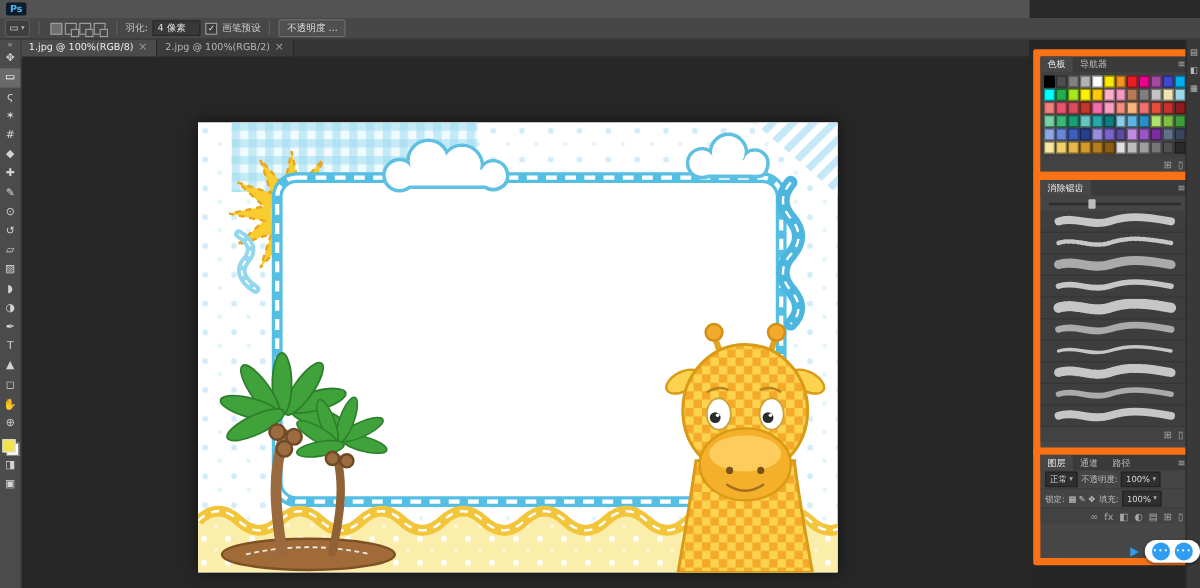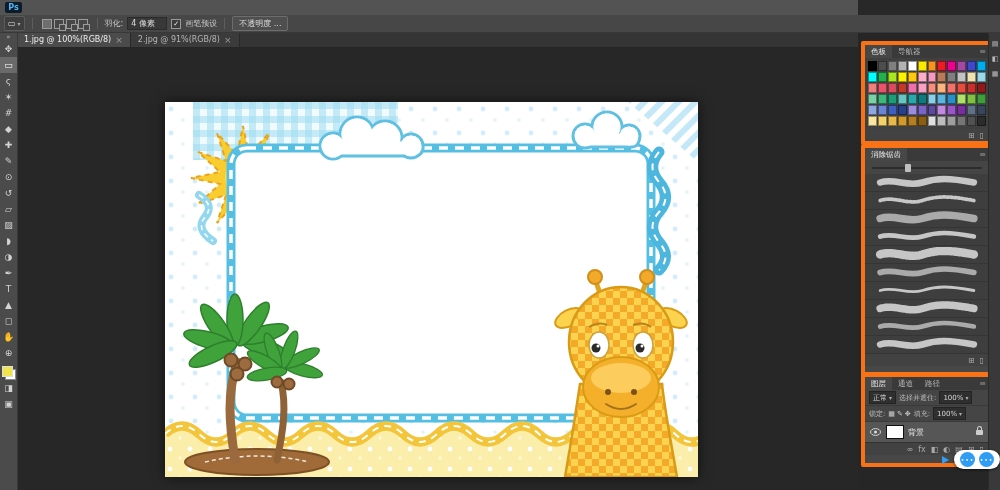--- a/index.html
+++ b/index.html
@@ -46,21 +46,21 @@
   .tabstrip{position:absolute;top:0;left:0;right:0;height:15px;background:#353535;display:flex;
             border-bottom:1px solid #262626;}
   .doctab{display:flex;align-items:center;gap:4px;padding:0 7px;background:#3b3b3b;
           border-right:1px solid #292929;color:#b5b5b5;font-size:8px;}
   .doctab.active{background:#4b4b4b;color:#ececec;}
   .tabclose{color:#9a9a9a;font-size:9px;}
   .artwork{position:absolute;left:148px;top:70px;width:533px;height:375px;
            box-shadow:0 0 12px rgba(0,0,0,.6);background:#fff;}
   
   .rightdock{position:absolute;top:32px;left:858px;width:130px;height:458px;background:#262626;z-index:5;}
-  .panel{position:absolute;left:3px;width:124px;background:#474747;border:4px solid #f97316;
+  .panel{position:absolute;left:3px;width:124px;background:#474747;border:6px solid #f97316;
          border-radius:2px;overflow:hidden;}
   .panel-head{height:13px;background:#3a3a3a;display:flex;align-items:center;position:relative;}
   .ptab{padding:0 6px;height:13px;line-height:13px;font-size:7.5px;color:#bdbdbd;}
   .ptab.active{background:#474747;color:#ededed;}
   .pmenu{position:absolute;right:3px;top:0;color:#9a9a9a;font-size:8px;line-height:13px;}
   .swatch-grid{display:grid;grid-template-columns:repeat(12,1fr);gap:1px;padding:3px;background:#404040;}
   .swatch{height:8px;border:1px solid rgba(0,0,0,.4);}
   .panel-foot{height:12px;display:flex;justify-content:flex-end;align-items:center;gap:5px;
               padding:0 5px;background:#424242;color:#a8a8a8;font-size:8px;}
   .slider-row{height:13px;display:flex;align-items:center;gap:4px;padding:0 7px;background:#454545;}
@@ -155,21 +155,21 @@
     <div class="tool">▣</div>
   </div>
 
   <div class="canvas-area">
     <div class="tabstrip">
         <div class="doctab active">
           <span class="tablabel">1.jpg @ 100%(RGB/8)</span>
           <span class="tabclose">×</span>
         </div>
         <div class="doctab">
-          <span class="tablabel">2.jpg @ 91%(RGB/8)</span>
+          <span class="tablabel">2.jpg @ 100%(RGB/2)</span>
           <span class="tabclose">×</span>
         </div>
       </div>
 
     <div class="artwork">
       <svg viewBox="0 0 533 375" width="533" height="375">
         <defs>
           <pattern id="dots" width="24" height="24" patternUnits="userSpaceOnUse">
             <rect width="24" height="24" fill="#ffffff"></rect>
             <circle cx="6" cy="7" r="2.4" fill="#d2ecfa"></circle>
@@ -466,52 +466,39 @@
         <span class="ptab active">图层</span>
         <span class="ptab">通道</span>
         <span class="ptab">路径</span>
         <span class="pmenu">≡</span>
       </div>
       <div class="layers-controls">
         <span class="dd">
           <span>正常</span>
           <span class="caret">▾</span>
         </span>
-        <span>选择并遮住:</span>
+        <span>不透明度:</span>
         <span class="dd">
           <span>100%</span>
           <span class="caret">▾</span>
         </span>
       </div>
       <div class="layers-controls">
         <span>锁定:</span>
         <span class="lockicons">
           <span>▦</span>
           <span>✎</span>
           <span>✥</span>
         </span>
         <span>填充:</span>
         <span class="dd">
           <span>100%</span>
           <span class="caret">▾</span>
         </span>
       </div>
-      <div class="layer-list">
-        <div class="layer-row">
-          <span class="eye-box">
-            <svg width="11" height="8" viewBox="0 0 11 8">
-                <ellipse cx="5.5" cy="4" rx="5" ry="3.4" fill="none" stroke="#d6d6d6" stroke-width="1"></ellipse>
-                <circle cx="5.5" cy="4" r="1.6" fill="#d6d6d6"></circle>
-              </svg>
-          </span>
-          <span class="thumb"></span>
-          <span class="layer-name">背景</span>
-          <span class="mini-lock"></span>
-        </div>
-      </div>
       <div class="panel-foot">
           <span>∞</span>
           <span>fx</span>
           <span>◧</span>
           <span>◐</span>
           <span>▤</span>
           <span>⊞</span>
           <span>▯</span>
         </div>
     </div>

